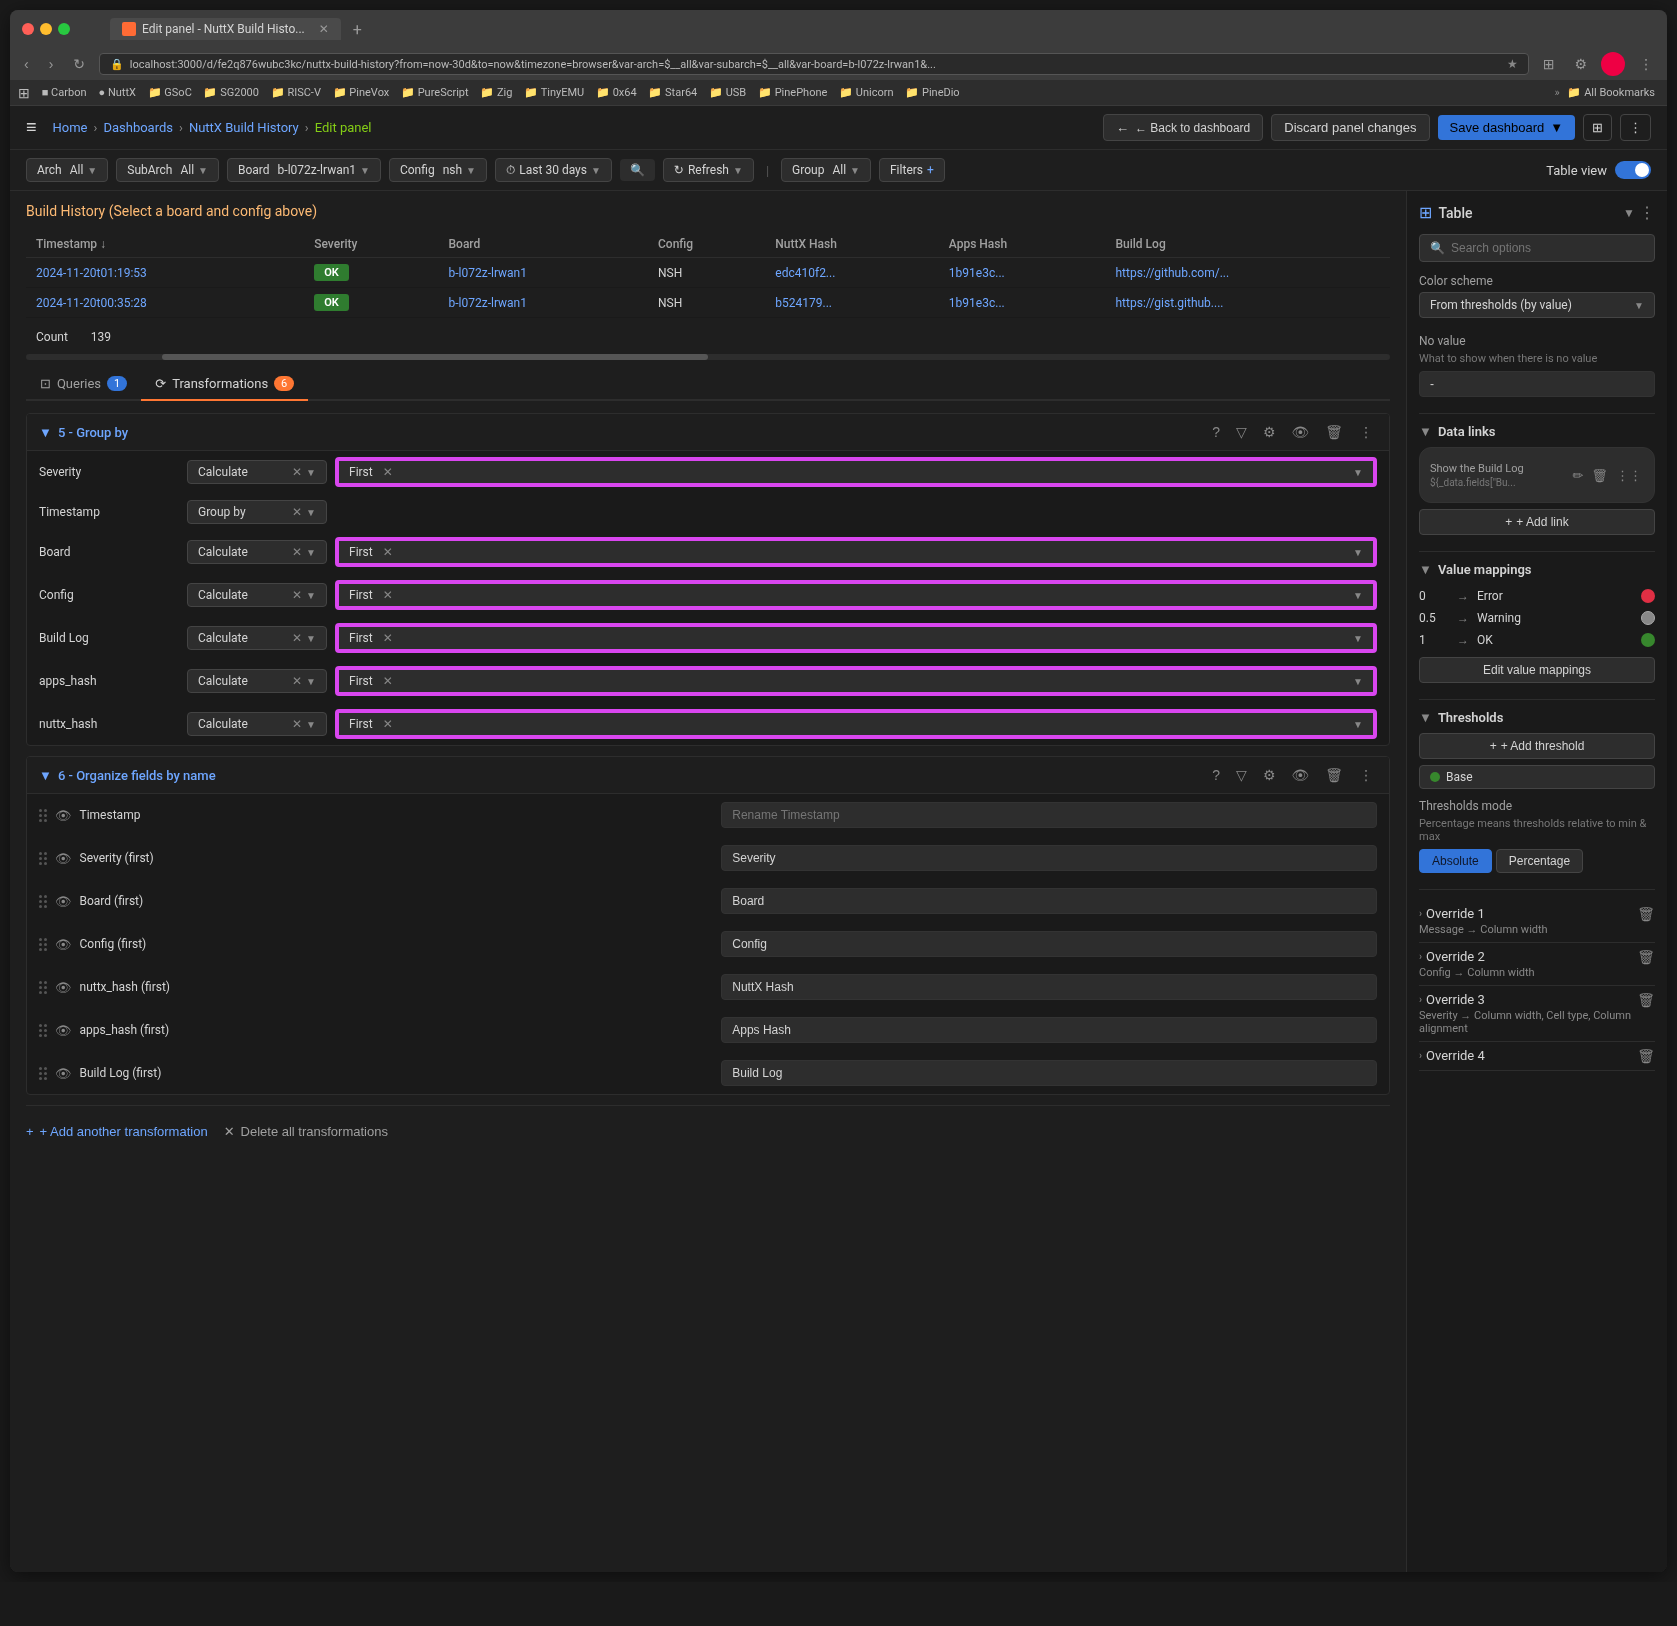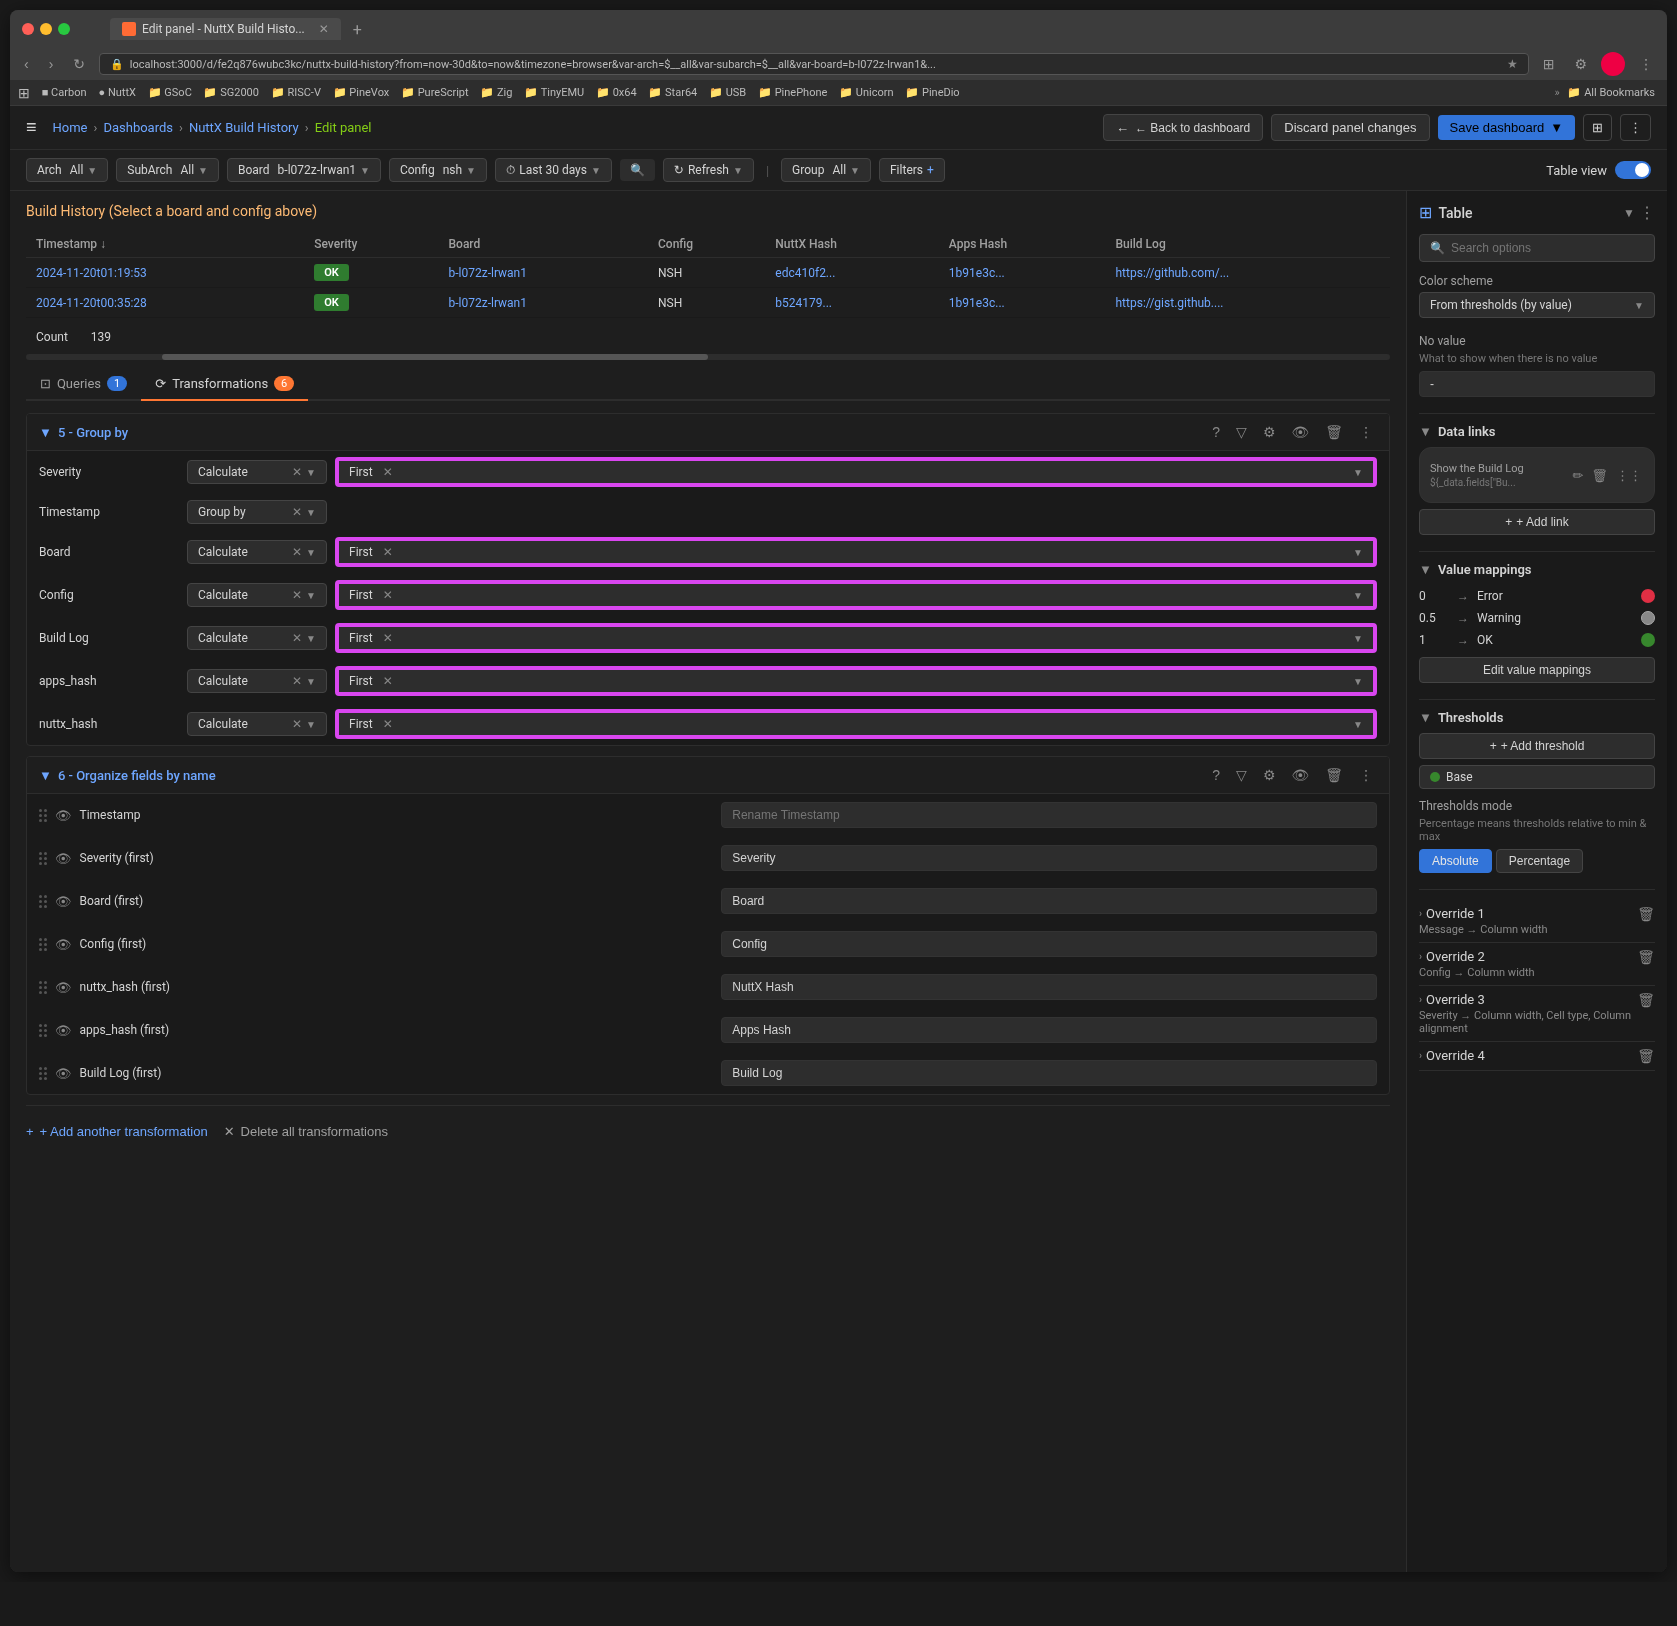--- a/index.html
+++ b/index.html
@@ -122,21 +122,21 @@
     .vm-green { background: #37872d; }
 
     .edit-mappings-btn { background: #2d2d2d; border: 1px solid #444; border-radius: 4px; padding: 5px 12px; font-size: 12px; color: #d4d4d4; cursor: pointer; width: 100%; margin-top: 6px; }
 
     .threshold-add-btn { background: #2d2d2d; border: 1px solid #444; border-radius: 4px; padding: 5px 12px; font-size: 12px; color: #d4d4d4; cursor: pointer; width: 100%; display: flex; align-items: center; justify-content: center; gap: 4px; margin-bottom: 6px; }
     .base-badge { background: #2d2d2d; border: 1px solid #444; border-radius: 4px; padding: 4px 10px; font-size: 12px; color: #d4d4d4; display: flex; align-items: center; gap: 6px; }
     .base-dot { width: 10px; height: 10px; border-radius: 50%; background: #37872d; }
 
     .mode-buttons { display: flex; gap: 4px; }
     .mode-btn { background: #2d2d2d; border: 1px solid #444; border-radius: 4px; padding: 4px 12px; font-size: 12px; color: #d4d4d4; cursor: pointer; }
-    .mode-btn.active { background: #3274d9; border-color: #3274d9; color: #e5e5e5; }
+    .mode-btn.active { background: #3274d9; border-color: #3274d9; color: #0f172a; }
 
     .override-row { display: flex; align-items: flex-start; justify-content: space-between; padding: 6px 0; border-bottom: 1px solid #2d2d2d; cursor: pointer; }
     .override-content { flex: 1; }
     .override-title { font-size: 13px; color: #d4d4d4; display: flex; align-items: center; gap: 4px; }
     .override-sub { font-size: 11px; color: #888; margin-top: 2px; }
     .override-delete { background: none; border: none; color: #888; cursor: pointer; font-size: 14px; }
 
     .panel-header-row { display: flex; align-items: center; justify-content: space-between; margin-bottom: 12px; }
     .hamburger-btn { background: none; border: none; color: #d4d4d4; font-size: 18px; cursor: pointer; margin-right: 8px; }
   </style>

